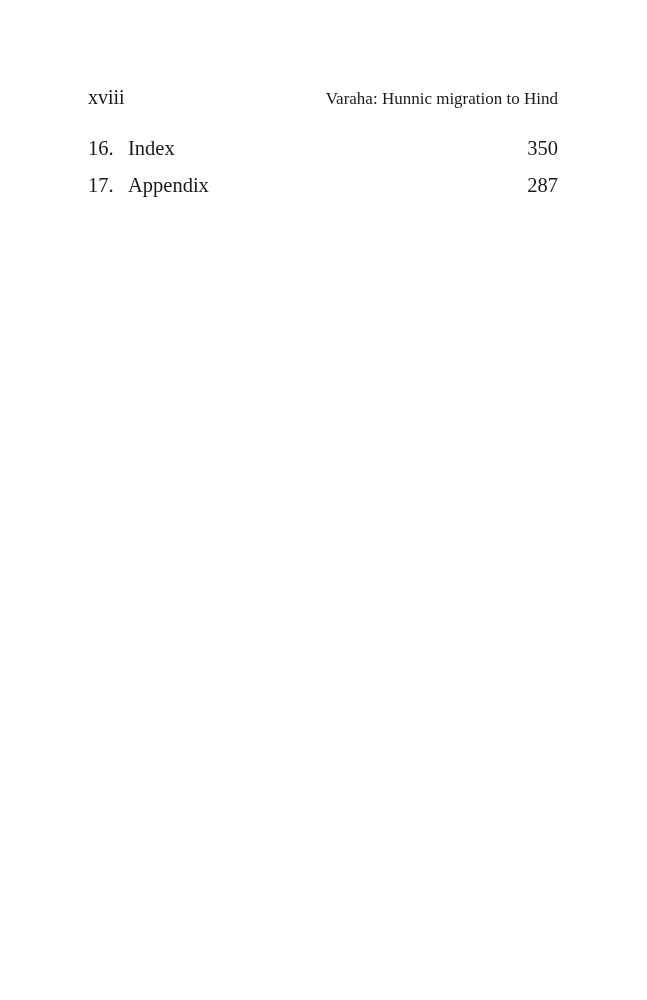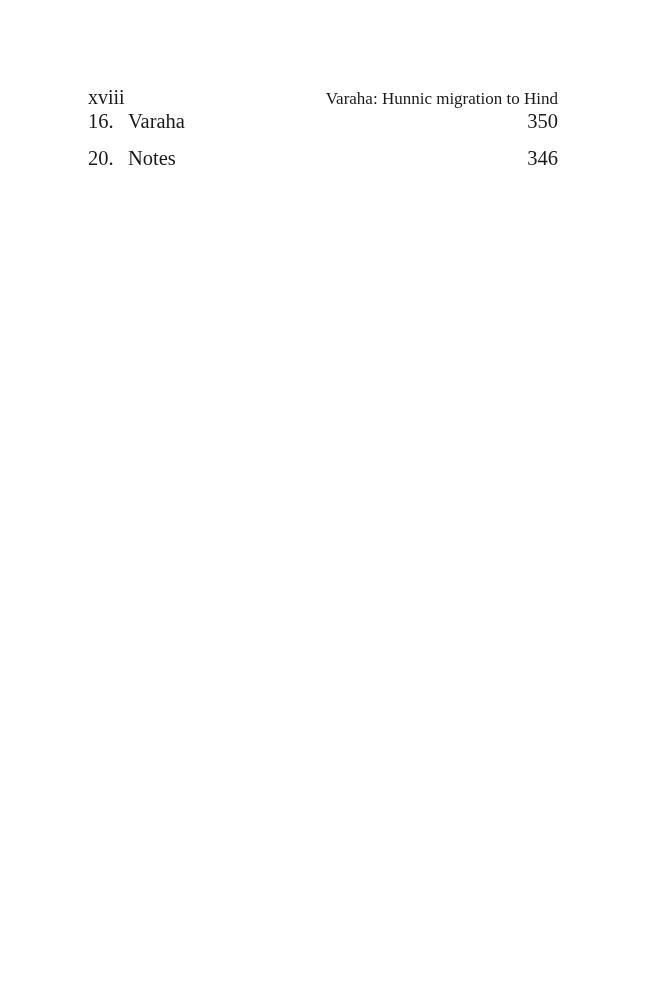--- a/index.html
+++ b/index.html
@@ -29,20 +29,21 @@
   .folio {
     font-size: 20px;
     line-height: 22px;
   }
   .running-title {
     font-size: 17px;
     line-height: 22px;
     font-family: Liberation Serif, serif;
   }
   .toc {
+    margin-top: 27px;
   }
   .toc-row {
     display: flex;
     align-items: baseline;
     font-size: 20.5px;
     line-height: 23px;
     margin-bottom: 14px;
     white-space: nowrap;
   }
   .toc-num {
@@ -65,28 +66,28 @@
 
 <div class="page">
   <div class="running-header">
     <span class="folio">xviii</span>
     <span class="running-title">Varaha: Hunnic migration to Hind</span>
   </div>
 
   <div class="toc" id="toc-list">
   <div class="toc-row">
     <span class="toc-num">16.</span>
-    <span class="toc-title">Varaha</span>
+    <span class="toc-title">Index</span>
     <span class="toc-spacer"></span>
     <span class="toc-page">350</span>
   </div>
 
+  <div class="toc-row">
+    <span class="toc-num">17.</span>
+    <span class="toc-title">Appendix</span>
+    <span class="toc-spacer"></span>
+    <span class="toc-page">287</span>
+  </div>
 
 
 
-  <div class="toc-row">
-    <span class="toc-num">20.</span>
-    <span class="toc-title">Notes</span>
-    <span class="toc-spacer"></span>
-    <span class="toc-page">346</span>
-  </div>
 </div>
 </div>
 
 </body></html>

